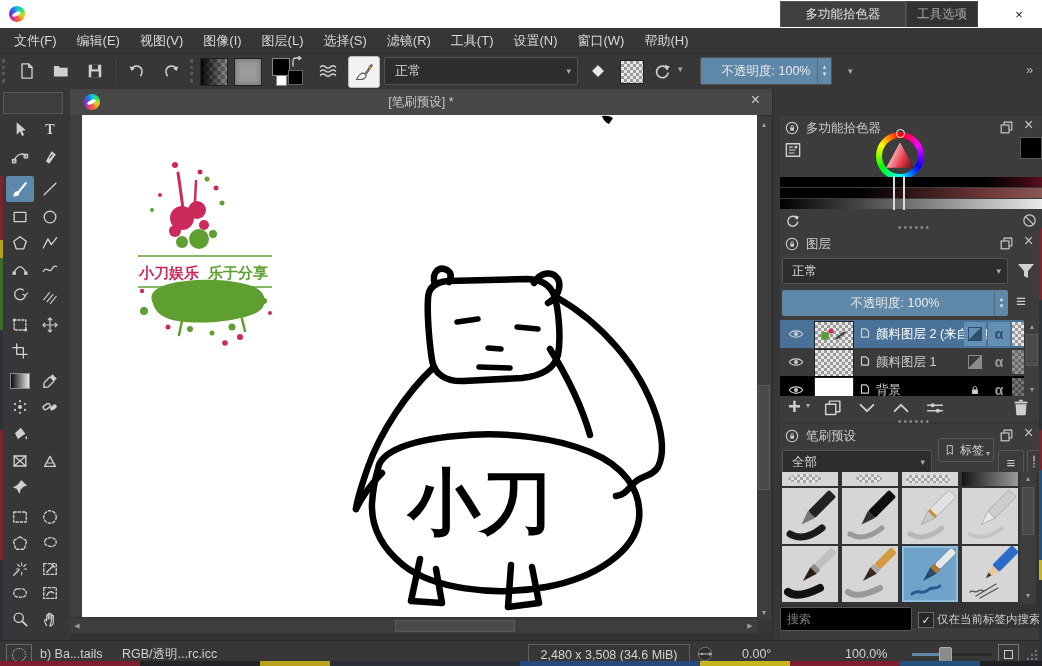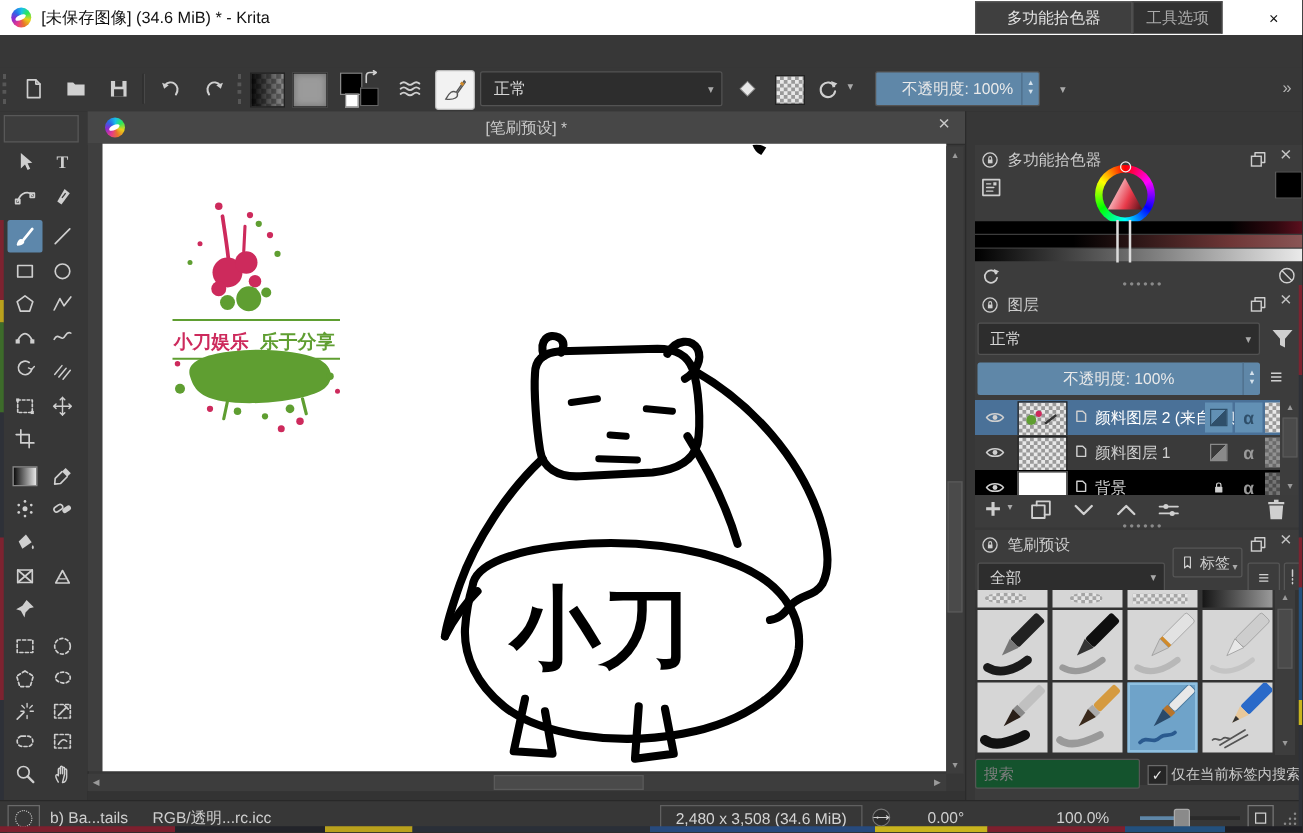--- a/index.html
+++ b/index.html
@@ -44,41 +44,53 @@
   .docker{left:772px;top:89px;width:270px;height:551px;background:#373737;border-left:1px solid #2b2b2b}
   .tab{position:absolute;top:1px;height:26px;display:flex;align-items:center;justify-content:center;font-size:12.5px;box-sizing:border-box}
   .hdrtxt{font-size:12.5px;color:#cccccc}
   .combo2{background:#2d2d2d;border:1px solid #525252;border-radius:2px;display:flex;align-items:center;color:#d6d6d6;font-size:12.5px;box-sizing:border-box;position:absolute}
   .bluebar{background:#5f87a8;color:#fff}
   .lrow{position:absolute;left:0;width:244px;height:28px}
   .chip{position:absolute;top:2px;height:24px;display:flex;align-items:center;justify-content:center}
   .dots{color:#8a8a8a;font-size:10px;letter-spacing:2px;line-height:4px}
   .tile{position:absolute;background:#d6d6d6;overflow:hidden}
   .tile svg{width:56px;height:56px}
-  input.search{position:absolute;background:#14532d;border:1px solid #565656;color:#cfcfcf;font-size:12px;padding:0 6px;box-sizing:border-box;border-radius:2px}
+  input.search{position:absolute;background:#000000;border:1px solid #565656;color:#cfcfcf;font-size:12px;padding:0 6px;box-sizing:border-box;border-radius:2px}
   input.search::placeholder{color:#7d7d7d}
   
   .statusbar{left:0;top:640px;width:1042px;height:26px;background:#373737;border-top:1px solid #282828}
   .sbtxt{position:absolute;top:0;height:26px;line-height:26px;font-size:12.5px;color:#cfcfcf}
 </style>
 </head>
 <body>
 
 <div id="root">
 
   <div class="abs titlebar">
     <div class="kicon" style="margin-left:9px"></div>
-    <span class="title-text">[未保存图像]  (34.6 MiB)  * - Krita</span>
     <div style="margin-left:auto;display:flex">
       <div class="wbtn">–</div>
       <div class="wbtn">□</div>
       <div class="wbtn">×</div>
     </div>
   </div>
 
+  <div class="abs menubar">
+    <span class="menu-item">文件(F)</span>
+    <span class="menu-item">编辑(E)</span>
+    <span class="menu-item">视图(V)</span>
+    <span class="menu-item">图像(I)</span>
+    <span class="menu-item">图层(L)</span>
+    <span class="menu-item">选择(S)</span>
+    <span class="menu-item">滤镜(R)</span>
+    <span class="menu-item">工具(T)</span>
+    <span class="menu-item">设置(N)</span>
+    <span class="menu-item">窗口(W)</span>
+    <span class="menu-item">帮助(H)</span>
+  </div>
 
   <div class="abs toolbar">
     <div class="grip" style="left:2px"></div>
     <div class="tbtn" style="left:12px">
       <svg width="20" height="20" viewBox="0 0 24 24">
           <path class="st" d="M6,3.5 H14 L18,7.5 V20.5 H6 Z"></path>
           <path class="st" d="M14,3.5 V7.5 H18"></path>
         </svg>
     </div>
     <div class="tbtn" style="left:46px">

